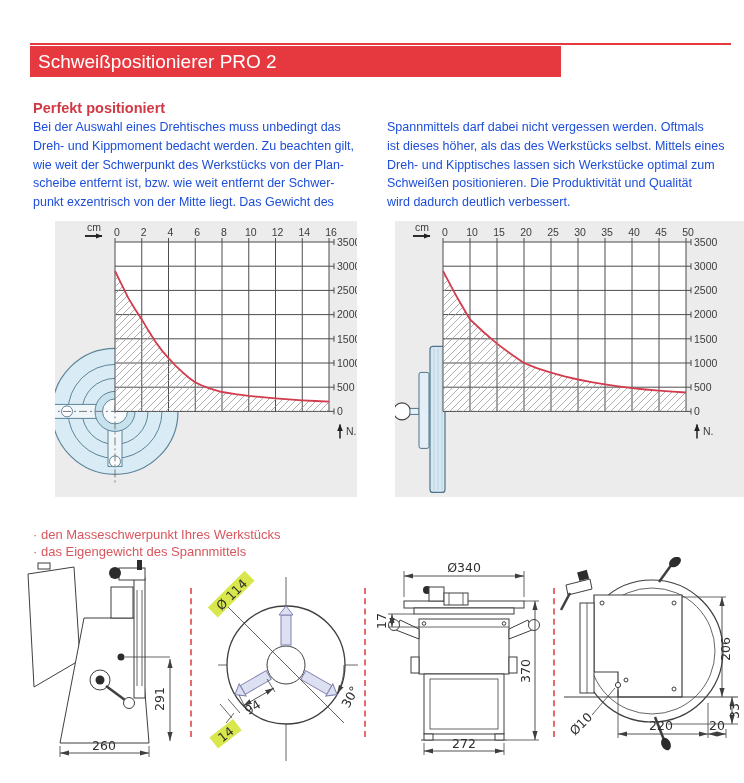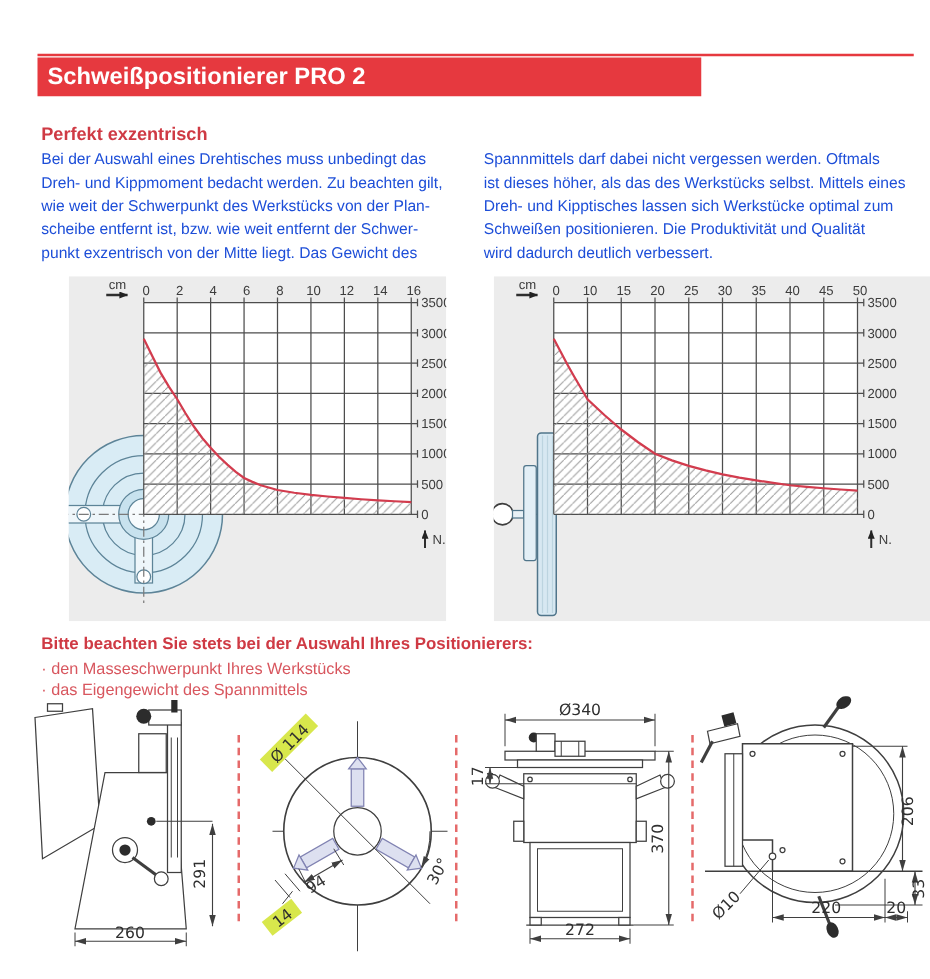--- a/index.html
+++ b/index.html
@@ -2,21 +2,21 @@
 <html><head>
 <meta charset="utf-8">
 <style>
   html,body{margin:0;padding:0;background:#fff;}
   .page{position:relative;width:744px;height:783px;background:#ffffff;overflow:hidden;
         font-family:"Liberation Sans",sans-serif;}
   .title{position:absolute;left:32px;top:5px;font-size:29px;font-weight:bold;color:#3a3a3c;
          letter-spacing:-0.3px;}
   .redline{position:absolute;left:30px;top:43px;width:701px;height:2px;}
   .redbar{position:absolute;left:30px;top:46px;width:531px;height:31px;display:flex;align-items:center;}
-  .redbar span{color:#fff;font-size:19px;font-weight:bold;padding-left:8px;}
+  .redbar span{color:#fff;font-size:19px;font-weight:normal;padding-left:8px;}
   .red-text{font-weight:bold;}
   .intro-heading{position:absolute;left:33px;top:100px;font-size:14.5px;}
   .col{position:absolute;top:118px;font-size:12.5px;line-height:18.8px;color:#1d4ed8;white-space:pre-line;}
   .col.left{left:33px;width:350px;}
   .col.right{left:387px;width:357px;}
   .note-heading{position:absolute;left:33px;top:507px;font-size:13.5px;}
   .bullet{position:absolute;left:33px;font-size:13px;}
   .chart{position:absolute;top:221px;}
   #chart-left{left:55px;}
   #chart-right{left:395px;}
@@ -49,21 +49,21 @@
   </defs>
 </svg>
 
 <div class="page">
 
   <div class="redline" style="background: rgb(230, 57, 63);"></div>
   <div class="redbar" style="background: rgb(230, 57, 63);">
     <span>Schweißpositionierer PRO 2</span>
   </div>
 
-  <div class="intro-heading red-text" style="color: rgb(207, 58, 68);">Perfekt exzentrisch</div>
+  <div class="intro-heading red-text" style="color: rgb(207, 58, 68);">Perfekt positioniert</div>
   <div class="col left">Bei der Auswahl eines Drehtisches muss unbedingt das
 Dreh- und Kippmoment bedacht werden. Zu beachten gilt,
 wie weit der Schwerpunkt des Werkstücks von der Plan-
 scheibe entfernt ist, bzw. wie weit entfernt der Schwer-
 punkt exzentrisch von der Mitte liegt. Das Gewicht des</div>
   <div class="col right">Spannmittels darf dabei nicht vergessen werden. Oftmals
 ist dieses höher, als das des Werkstücks selbst. Mittels eines
 Dreh- und Kipptisches lassen sich Werkstücke optimal zum
 Schweißen positionieren. Die Produktivität und Qualität
 wird dadurch deutlich verbessert.</div>
@@ -206,21 +206,20 @@
         <line x1="291" y1="17" x2="291" y2="21" stroke="#4d4d4d" stroke-width="1"></line>
         <text x="293" y="15" font-size="10.5" fill="#3c3c3c" text-anchor="middle">50</text>
         <path d="M48.0,50.0 L53.4,60.2 L58.8,70.4 L64.2,80.0 L69.6,89.2 L75.0,98.4 L88.5,111.0 L102.0,122.6 L115.5,132.8 L129.0,142.0 L142.5,147.3 L156.0,151.7 L169.5,155.3 L183.0,158.5 L196.5,161.1 L210.0,163.3 L223.5,165.3 L237.0,167.2 L250.5,168.5 L264.0,169.6 L277.5,170.6 L291.0,171.5 L291,190.4 L48,190.4 Z" fill="url(#hatch)" stroke="none"></path>
         <path d="M48.0,50.0 L53.4,60.2 L58.8,70.4 L64.2,80.0 L69.6,89.2 L75.0,98.4 L88.5,111.0 L102.0,122.6 L115.5,132.8 L129.0,142.0 L142.5,147.3 L156.0,151.7 L169.5,155.3 L183.0,158.5 L196.5,161.1 L210.0,163.3 L223.5,165.3 L237.0,167.2 L250.5,168.5 L264.0,169.6 L277.5,170.6 L291.0,171.5 " fill="none" stroke="#d23c4e" stroke-width="1.8"></path>
         <text x="20" y="10" font-size="10.5" fill="#3c3c3c">cm</text>
         <line x1="18" y1="15" x2="35" y2="15" stroke="#2e2e2e" stroke-width="2" marker-end="url(#dimb)"></line>
         <line x1="302" y1="217.4" x2="302" y2="203.4" stroke="#2e2e2e" stroke-width="1.6" marker-end="url(#dimb)"></line>
         <text x="308" y="214.4" font-size="10.5" fill="#3c3c3c">N.</text>
       </svg></div>
 
-  <div class="note-heading red-text" style="color: rgb(207, 58, 68);">Bitte beachten Sie stets bei der Auswahl Ihres Positionierers:</div>
   <div class="bullet" style="top: 544px; color: rgb(216, 86, 94);">· das Eigengewicht des Spannmittels</div>
   <div class="bullet" style="top: 527px; color: rgb(216, 86, 94);">· den Masseschwerpunkt Ihres Werkstücks</div>
 
   <svg class="tech" style="left:18px;top:560px" width="170" height="200">
     <path class="wf" d="M10,14 L56,7 L62,100 L16,127 Z"></path>
     <rect class="wf" x="20" y="3" width="12" height="6"></rect>
     <path class="wf" d="M66,58 L121,58 L131,183 L42,183 Z"></path>
     <rect class="wf" x="93" y="27" width="22" height="31"></rect>
     <rect class="wf" x="116" y="18" width="11" height="120"></rect>
     <line class="thin" x1="119" y1="30" x2="119" y2="126"></line>

